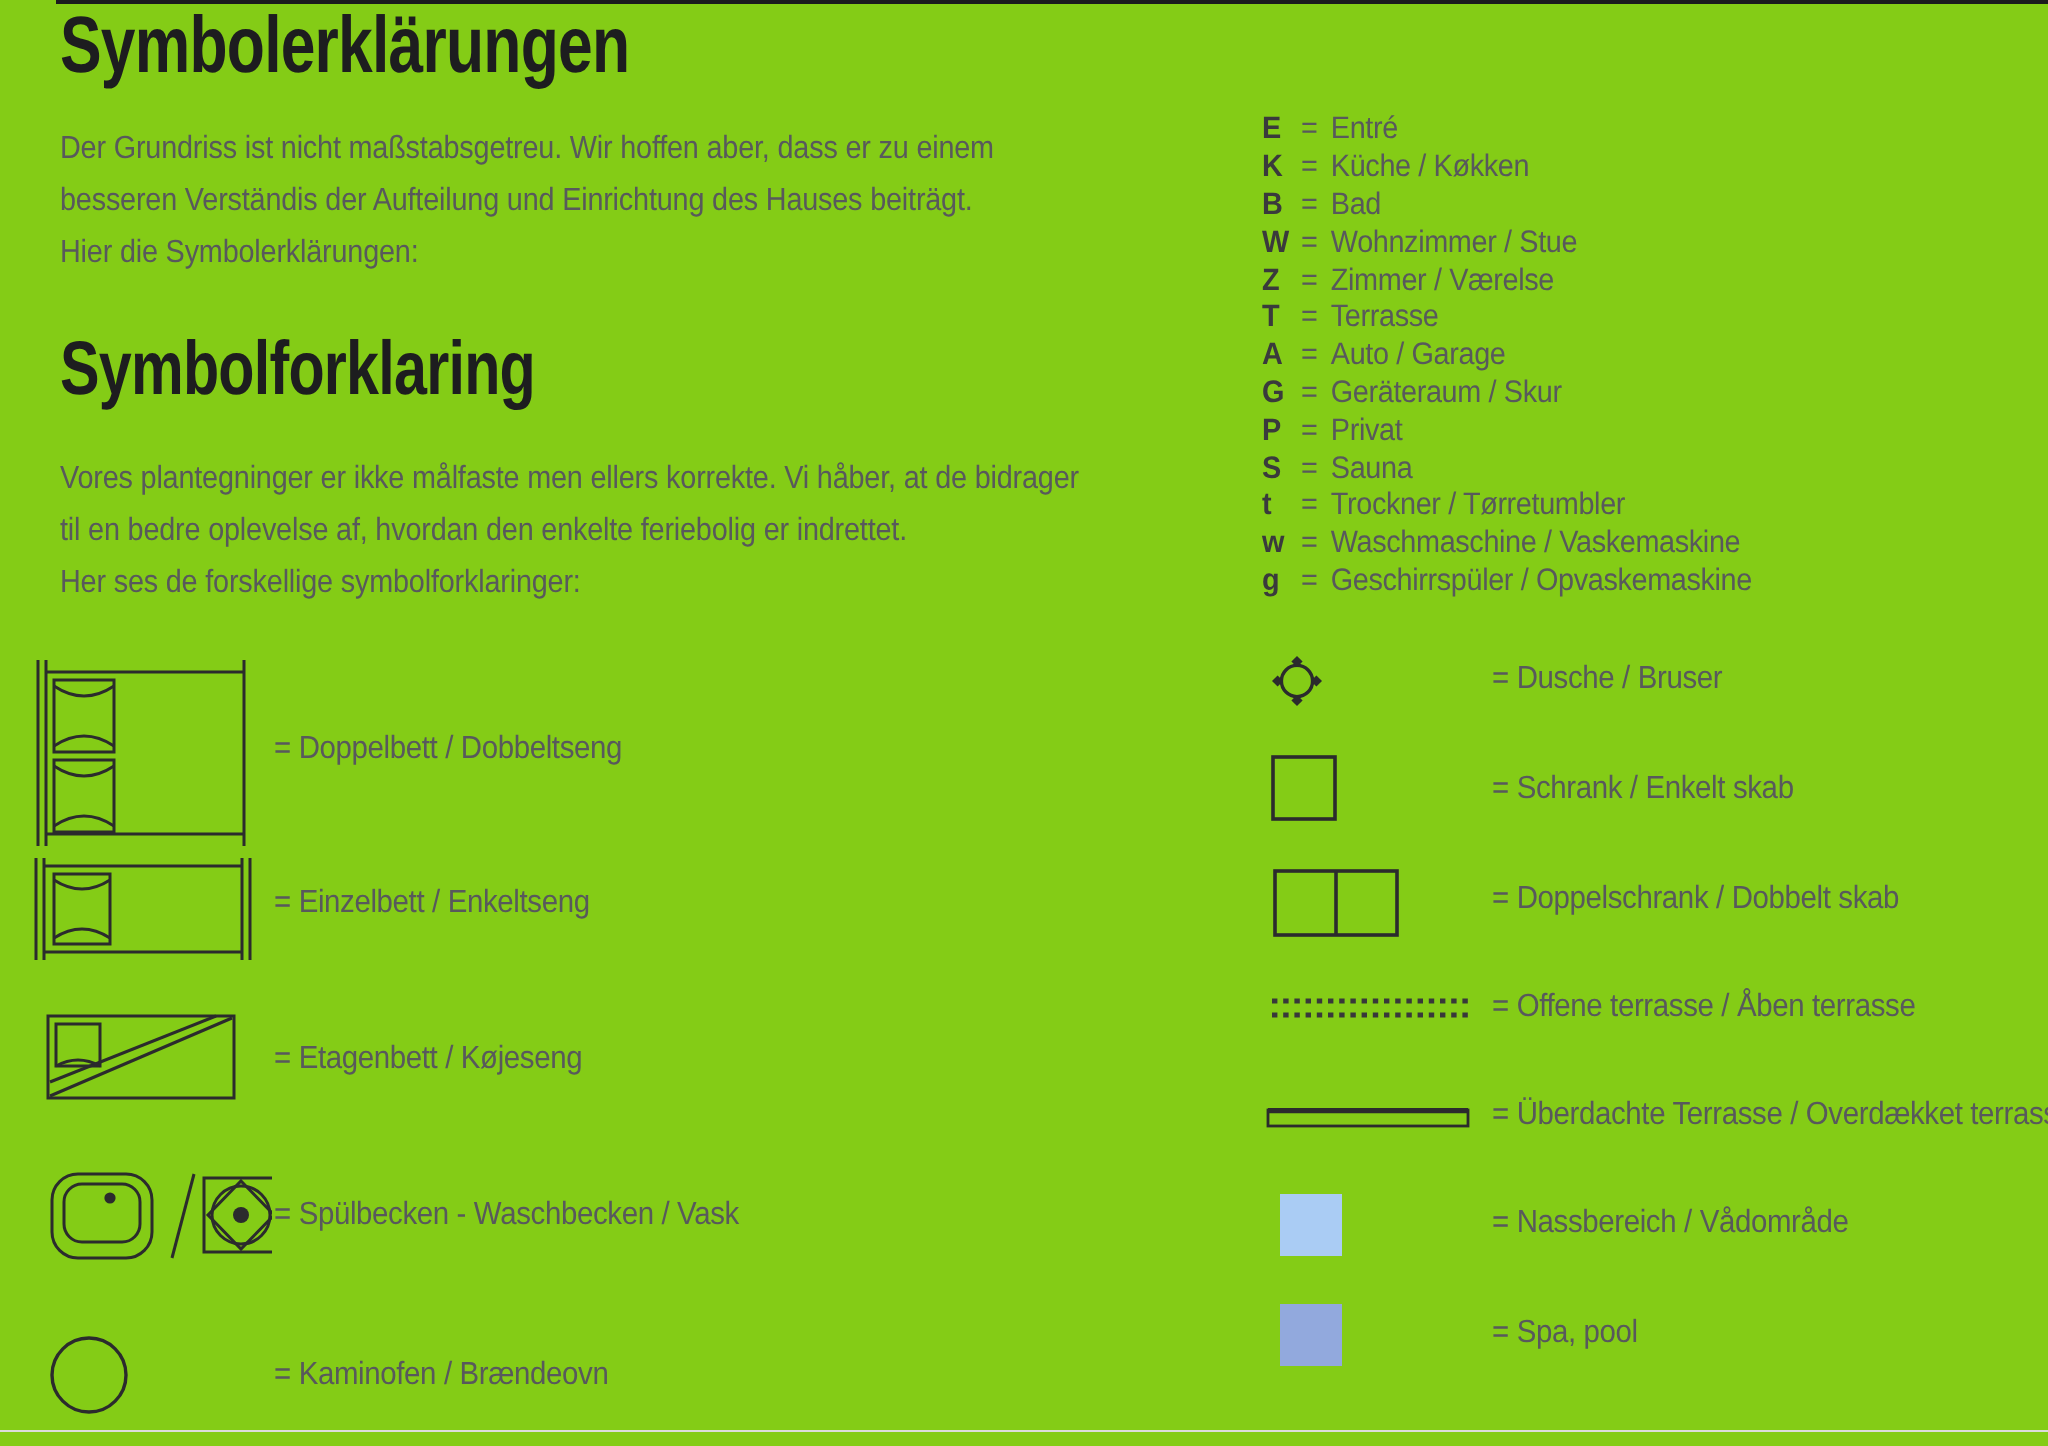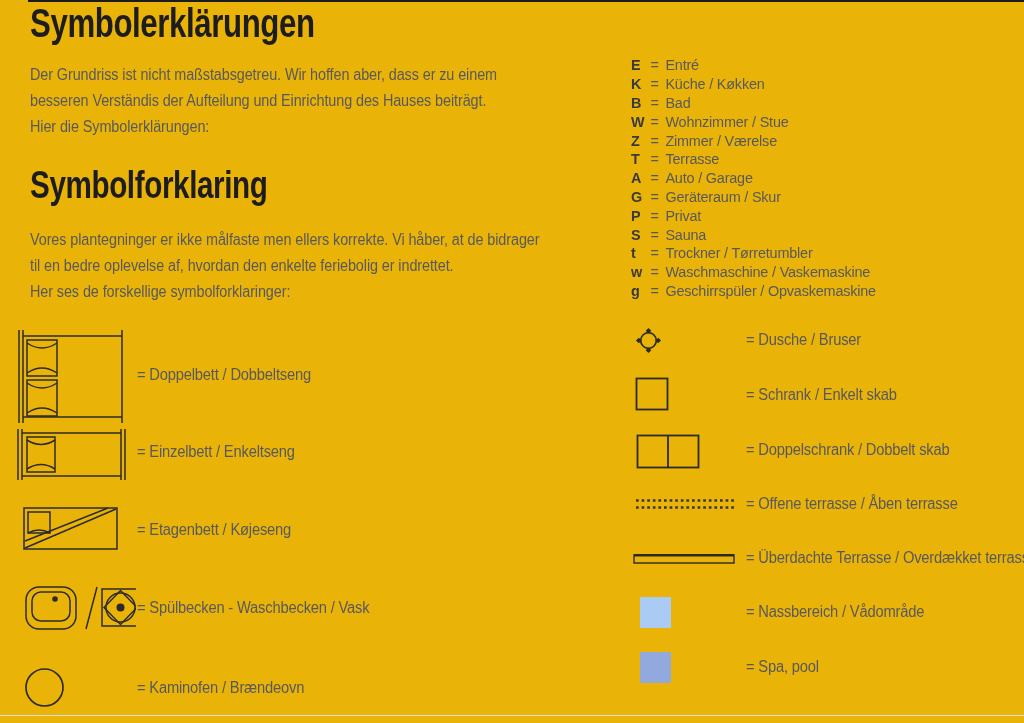--- a/index.html
+++ b/index.html
@@ -1,18 +1,18 @@
 <!DOCTYPE html>
 <html><head>
 <meta charset="utf-8">
 <style>
   html,body { margin:0; padding:0; background:#fff; }
   #page {
     position:relative; width:1024px; height:723px; overflow:hidden;
-    background:#eab308; font-family:"Liberation Sans", sans-serif;
+    background:#84cc16; font-family:"Liberation Sans", sans-serif;
   }
   .topline { position:absolute; top:0; left:28px; right:0; height:2px; background:#1b1b1d; }
   .bottomline { position:absolute; top:715px; left:0; right:0; height:1px; background:#dcdcdc; }
 
   .h1, .h2 {
     position:absolute; left:30px; font-weight:700; color:#1d1d1f;
     white-space:nowrap; letter-spacing:-0.5px;
     transform:scaleX(0.78); transform-origin:0 0; line-height:1.08;
   }
   .h1 { top:2px;  font-size:40px; }

